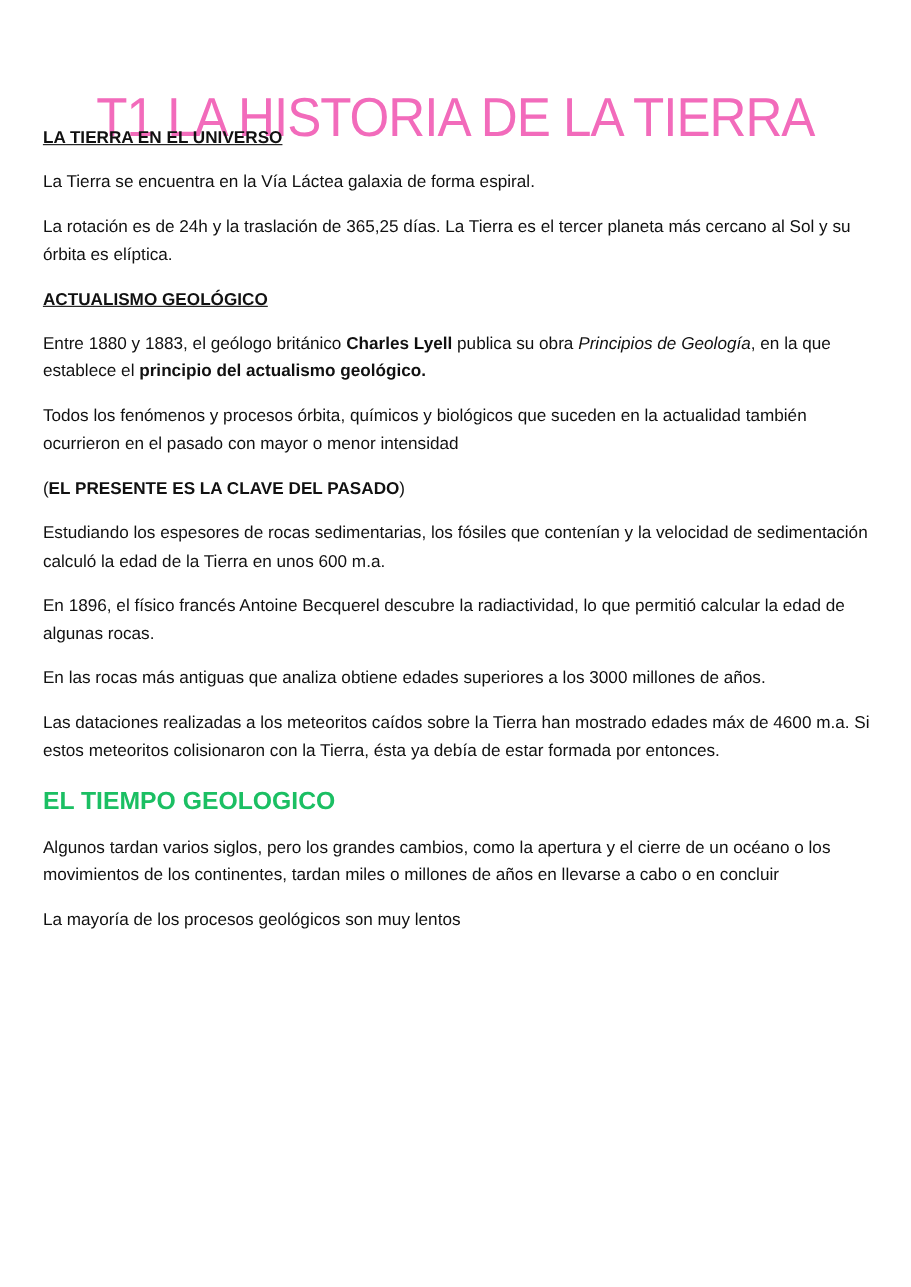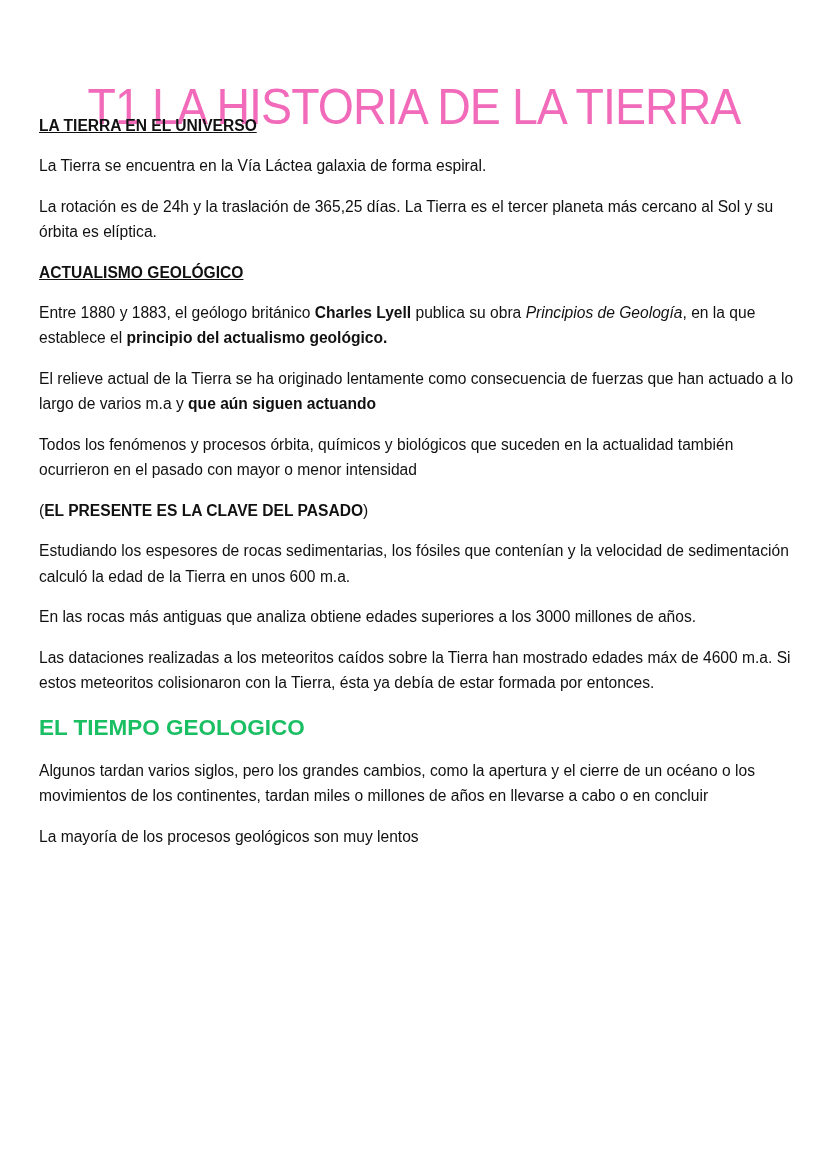--- a/index.html
+++ b/index.html
@@ -75,24 +75,24 @@
   <h1 class="title">T1 LA HISTORIA DE LA TIERRA</h1>
 
   <div class="content">
 
     <div class="h-section">LA TIERRA EN EL UNIVERSO</div>
     <p>La Tierra se encuentra en la Vía Láctea galaxia de forma espiral.</p>
     <p>La rotación es de 24h y la traslación de 365,25 días. La Tierra es el tercer planeta más cercano al Sol y su órbita es elíptica.</p>
 
     <div class="h-section">ACTUALISMO GEOLÓGICO</div>
     <p><span>Entre 1880 y 1883, el geólogo británico </span><b>Charles Lyell</b><span> publica su obra </span><i>Principios de Geología</i><span>, en la que establece el </span><b>principio del actualismo geológico.</b></p>
-    <p><span>El relieve actual de la Tierra se ha originado lentamente como consecuencia de fuerzas que han actuado a lo largo de varios m.a y </span><b>que aún siguen actuando</b></p>
     <p>Todos los fenómenos y procesos órbita, químicos y biológicos que suceden en la actualidad también ocurrieron en el pasado con mayor o menor intensidad</p>
     <div class="bold-line"><span>(</span><b>EL PRESENTE ES LA CLAVE DEL PASADO</b><span>)</span></div>
     <p>Estudiando los espesores de rocas sedimentarias, los fósiles que contenían y la velocidad de sedimentación calculó la edad de la Tierra en unos 600 m.a.</p>
+    <p>En 1896, el físico francés Antoine Becquerel descubre la radiactividad, lo que permitió calcular la edad de algunas rocas.</p>
     <p>En las rocas más antiguas que analiza obtiene edades superiores a los 3000 millones de años.</p>
     <p>Las dataciones realizadas a los meteoritos caídos sobre la Tierra han mostrado edades máx de 4600 m.a. Si estos meteoritos colisionaron con la Tierra, ésta ya debía de estar formada por entonces.</p>
 
     <div class="green-heading">EL TIEMPO GEOLOGICO</div>
     <p>Algunos tardan varios siglos, pero los grandes cambios, como la apertura y el cierre de un océano o los movimientos de los continentes, tardan miles o millones de años en llevarse a cabo o en concluir</p>
     <p>La mayoría de los procesos geológicos son muy lentos</p>
 
   </div>
 </div>
 

